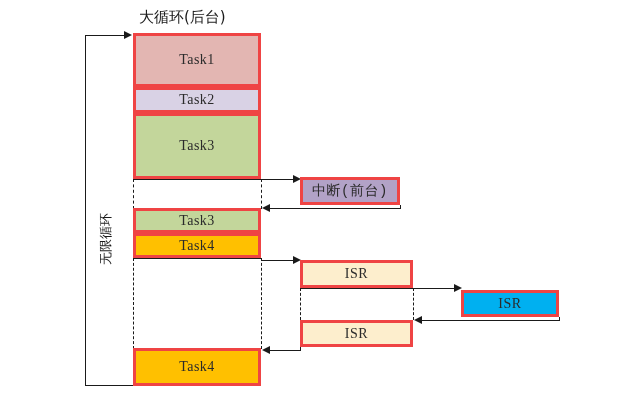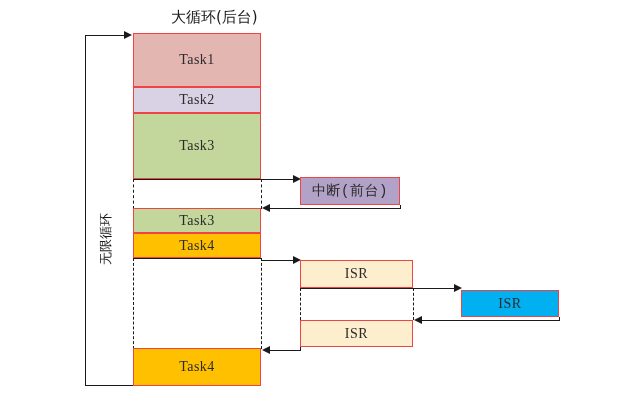--- a/index.html
+++ b/index.html
@@ -13,39 +13,38 @@
   #canvas {
     position: relative;
     width: 641px;
     height: 405px;
     background: #ffffff;
     overflow: hidden;
   }
   .box {
     position: absolute;
     box-sizing: border-box;
-    border: 1px solid #ef4444;
+    border: 3px solid #ef4444;
     display: flex;
     align-items: center;
     justify-content: center;
     font-size: 14px;
     color: #2b2b2b;
     letter-spacing: 0.5px;
   }
   .box.cjk {
     font-family: Liberation Mono, monospace;
     font-size: 14px;
   }
   .label {
     position: absolute;
     font-family: "DejaVu Sans", "Liberation Sans", sans-serif;
     font-size: 15px;
     color: #1a1a1a;
     white-space: nowrap;
-    margin-left: 32px;
   }
   .vlabel {
     position: absolute;
     font-family: "DejaVu Sans", "Liberation Sans", sans-serif;
     font-size: 13px;
     color: #1a1a1a;
     white-space: nowrap;
     transform-origin: 0 0;
   }
   .line {

